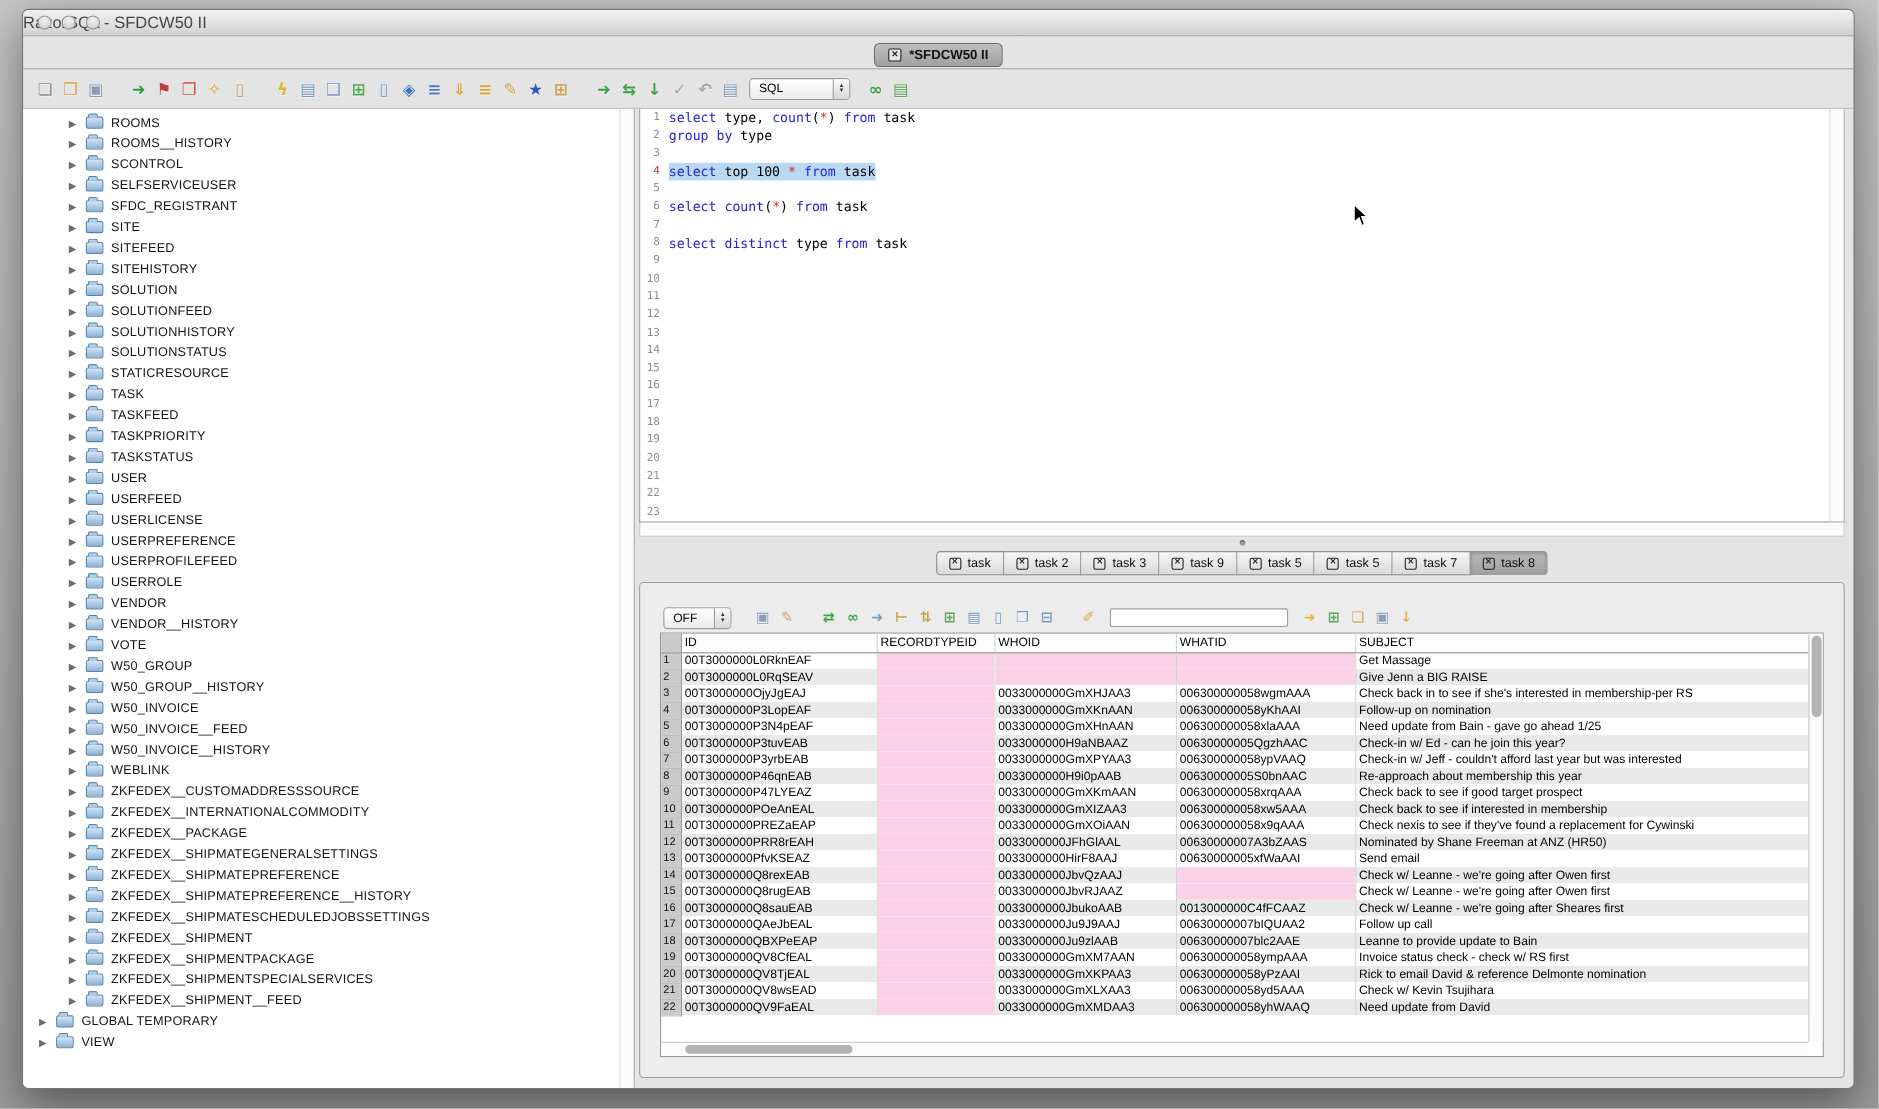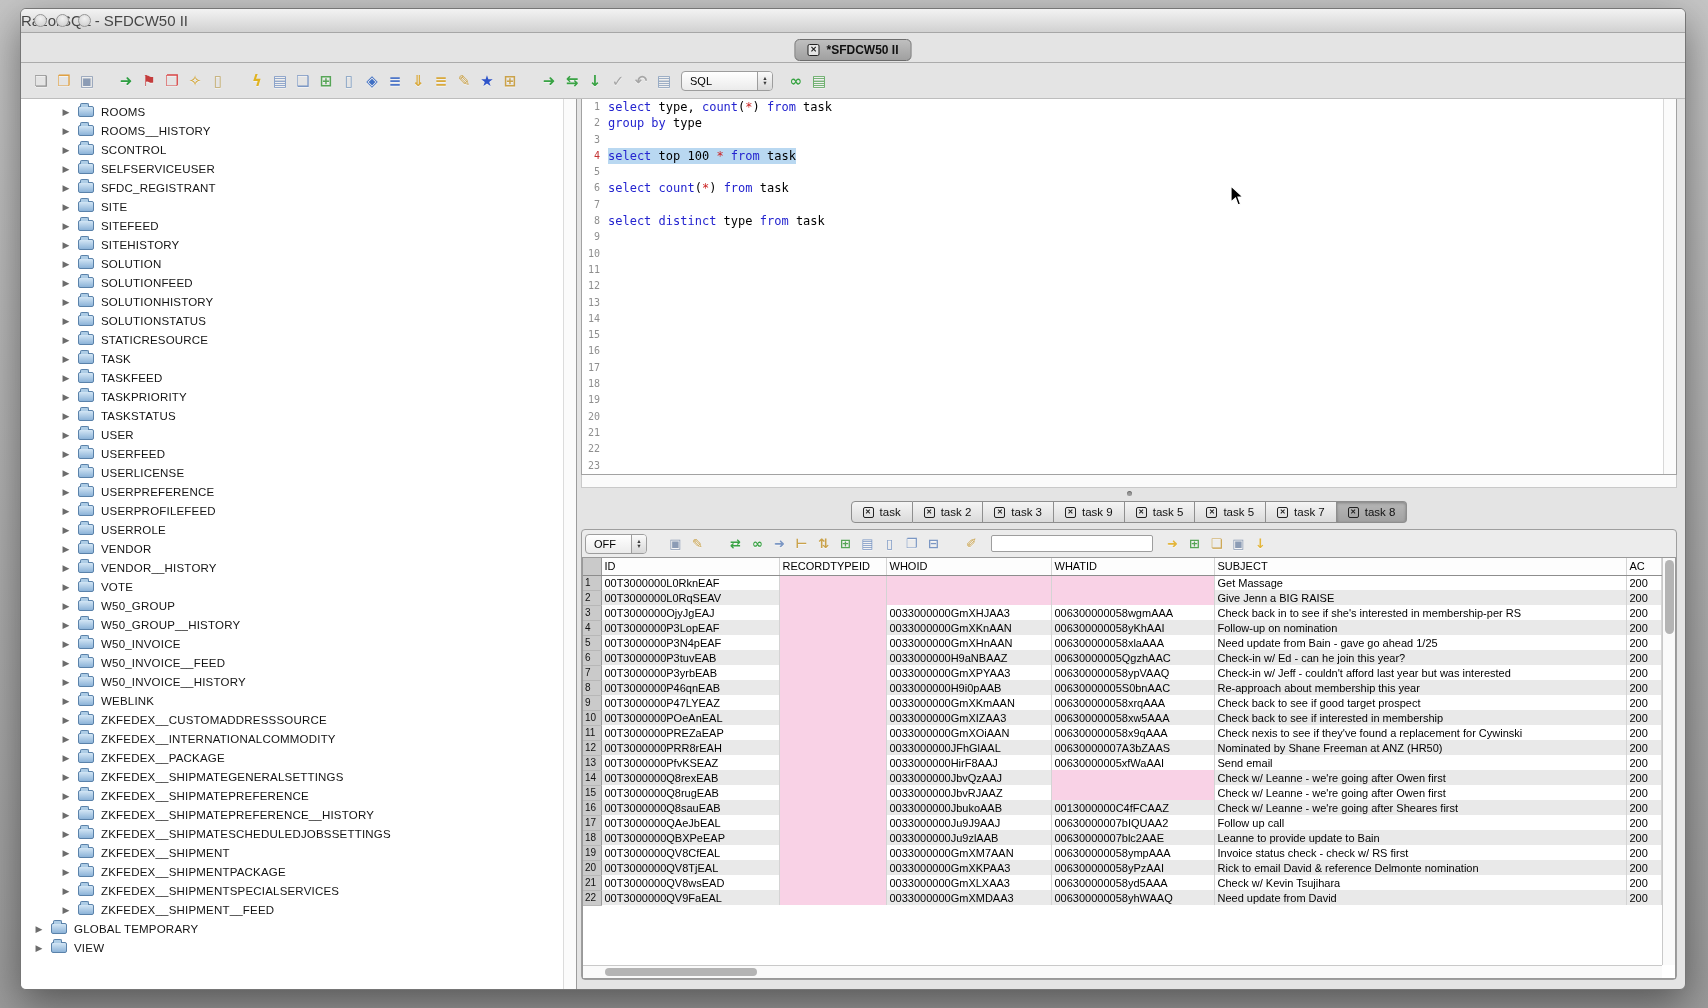--- a/index.html
+++ b/index.html
@@ -40,21 +40,21 @@
   .ed-hscroll{height:13px;background:#fbfbfb;border:1px solid #c9c9c9;border-top:none;flex:0 0 auto}
   .ed-status{height:18px;margin-top:3px;background:linear-gradient(#cecece,#b2b2b2);border:1px solid #8d8d8d;font-size:10.5px;color:#1a1a1a;display:flex;align-items:center;justify-content:center;white-space:pre;flex:0 0 auto}
   .splitter{height:11px;display:flex;align-items:center;justify-content:center;flex:0 0 auto}
   .dimple{width:5px;height:5px;border-radius:50%;background:#9a9a9a;box-shadow:inset 0 1px 1px rgba(0,0,0,.35)}
   .rtabs{height:26px;display:flex;justify-content:center;align-items:center;margin-bottom:4px;flex:0 0 auto}
   .rtab{height:22px;display:flex;align-items:center;gap:6px;padding:0 11px;background:linear-gradient(#f5f5f5,#dadada);border:1px solid #8e8e8e;border-left:none;font-size:11.5px;color:#101010;white-space:nowrap}
   .rtab:first-child{border-left:1px solid #8e8e8e;border-radius:4px 0 0 4px}
   .rtab:last-child{border-radius:0 4px 4px 0}
   .rtab.active{background:linear-gradient(#b7b7b7,#a2a2a2);box-shadow:inset 0 1px 3px rgba(0,0,0,.3)}
   .rtab .closebox{width:11px;height:11px;border-width:1.2px;font-size:7px;line-height:8px;background:transparent}
-  .results-panel{flex:1;border:1px solid #9e9e9e;border-radius:4px;background:#ececec;display:flex;flex-direction:column;min-height:0;margin-bottom:9px;padding:0}
+  .results-panel{flex:1;border:1px solid #9e9e9e;border-radius:4px;background:#ececec;display:flex;flex-direction:column;min-height:0;margin-bottom:9px;padding:18px}
   .rtoolbar{height:27px;display:flex;align-items:center;gap:3px;padding:0 3px;flex:0 0 auto}
   .rtoolbar .icon{width:19px;height:19px;font-size:13px}
   .search-input{width:162px;height:17px;border:1px solid #9e9e9e;background:#fff;margin:0 7px;font-size:11px;padding:0 3px;border-radius:2px}
   .gridwrap{flex:1;background:#fff;border:1px solid #999;position:relative;overflow:hidden;min-height:0}
   table{border-collapse:collapse;table-layout:fixed;width:calc(100% - 13px)}
   th,td{height:15px;font-size:11px;padding:0 3px;border-right:1px solid #d4d4d4;white-space:nowrap;overflow:hidden;text-align:left;font-weight:normal;color:#000}
   thead th{background:#fdfdfd;border-bottom:1px solid #8d8d8d;height:17px}
   th.rowhead{background:#cacaca;border-right:1px solid #999}
   td.rownum{background:#cacaca;border-right:1px solid #999;border-bottom:1px solid #b7b7b7;font-size:10px;padding:0 2px;color:#111}
   tbody tr.even td.datacell{background:#e9e9e9}

